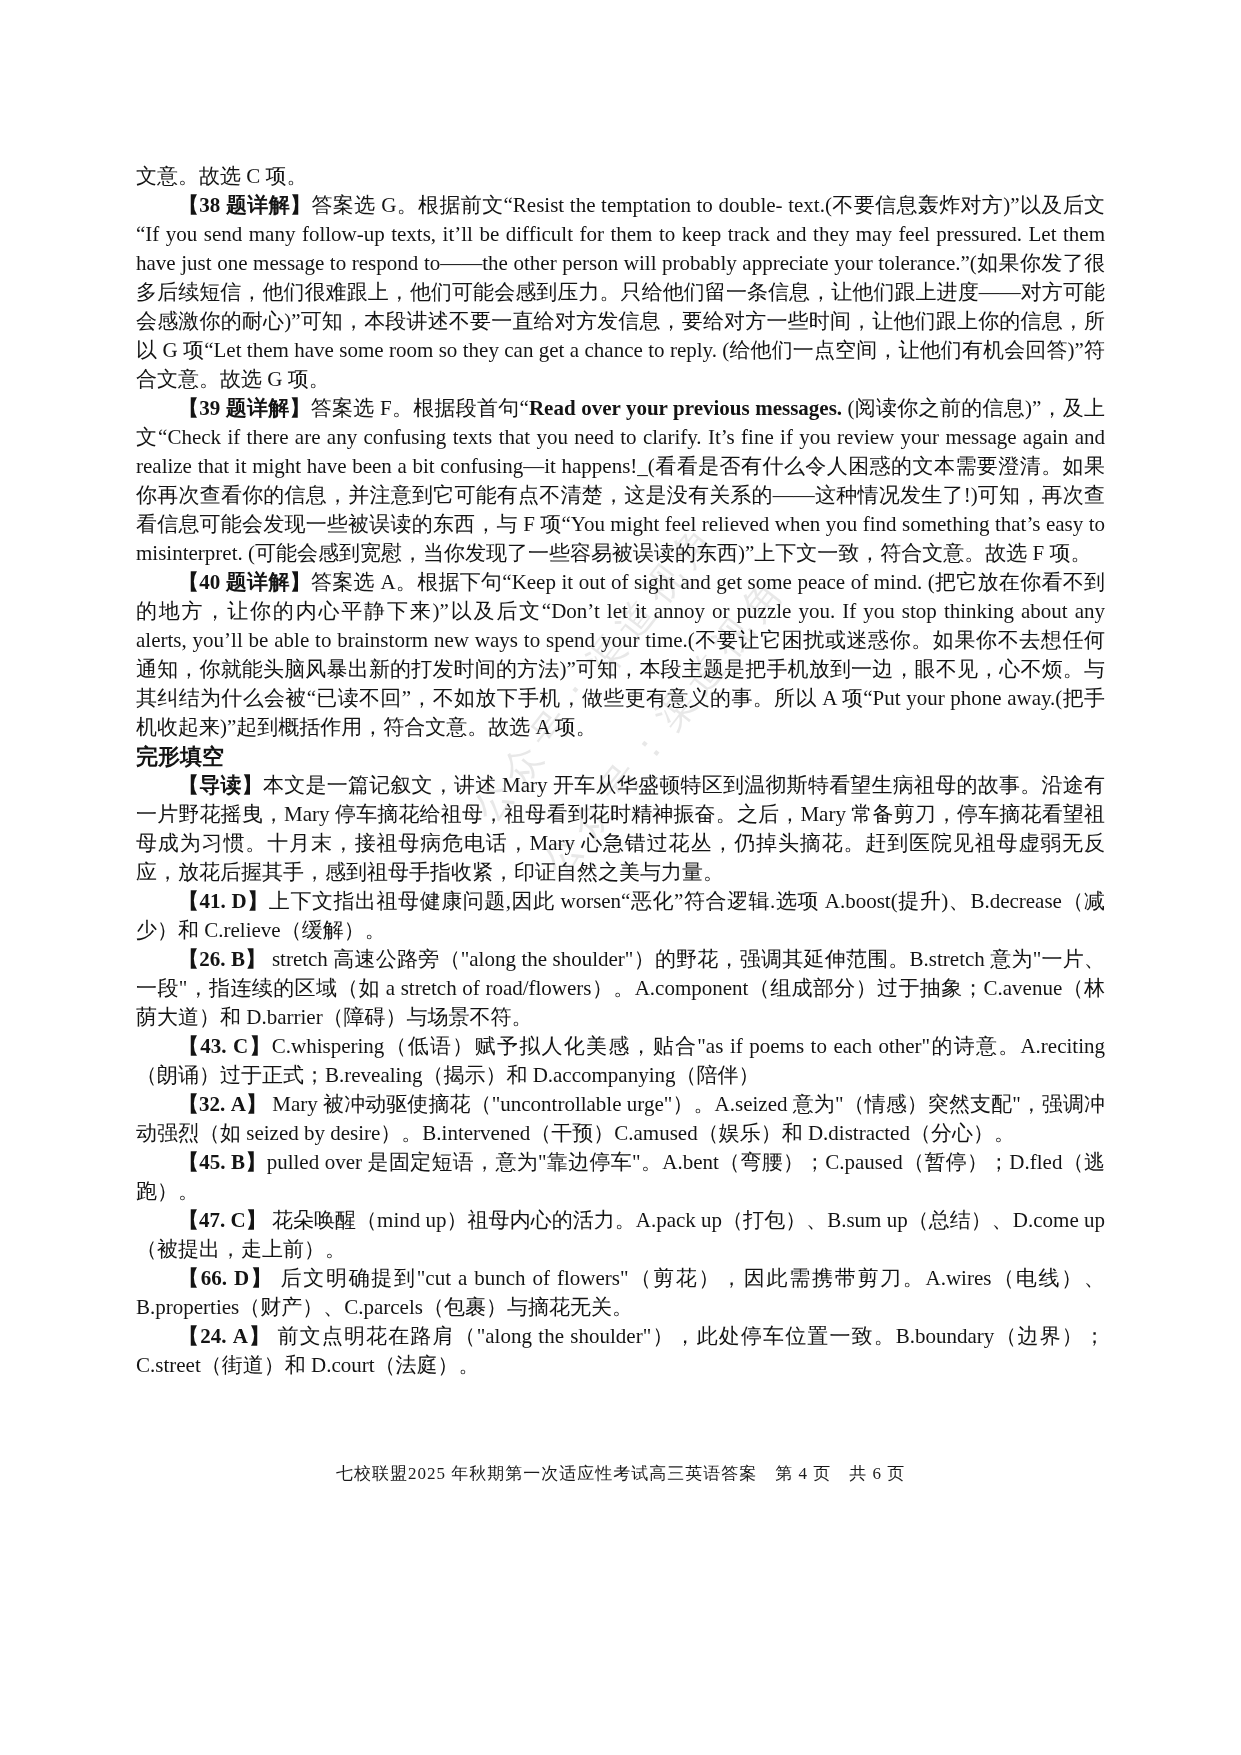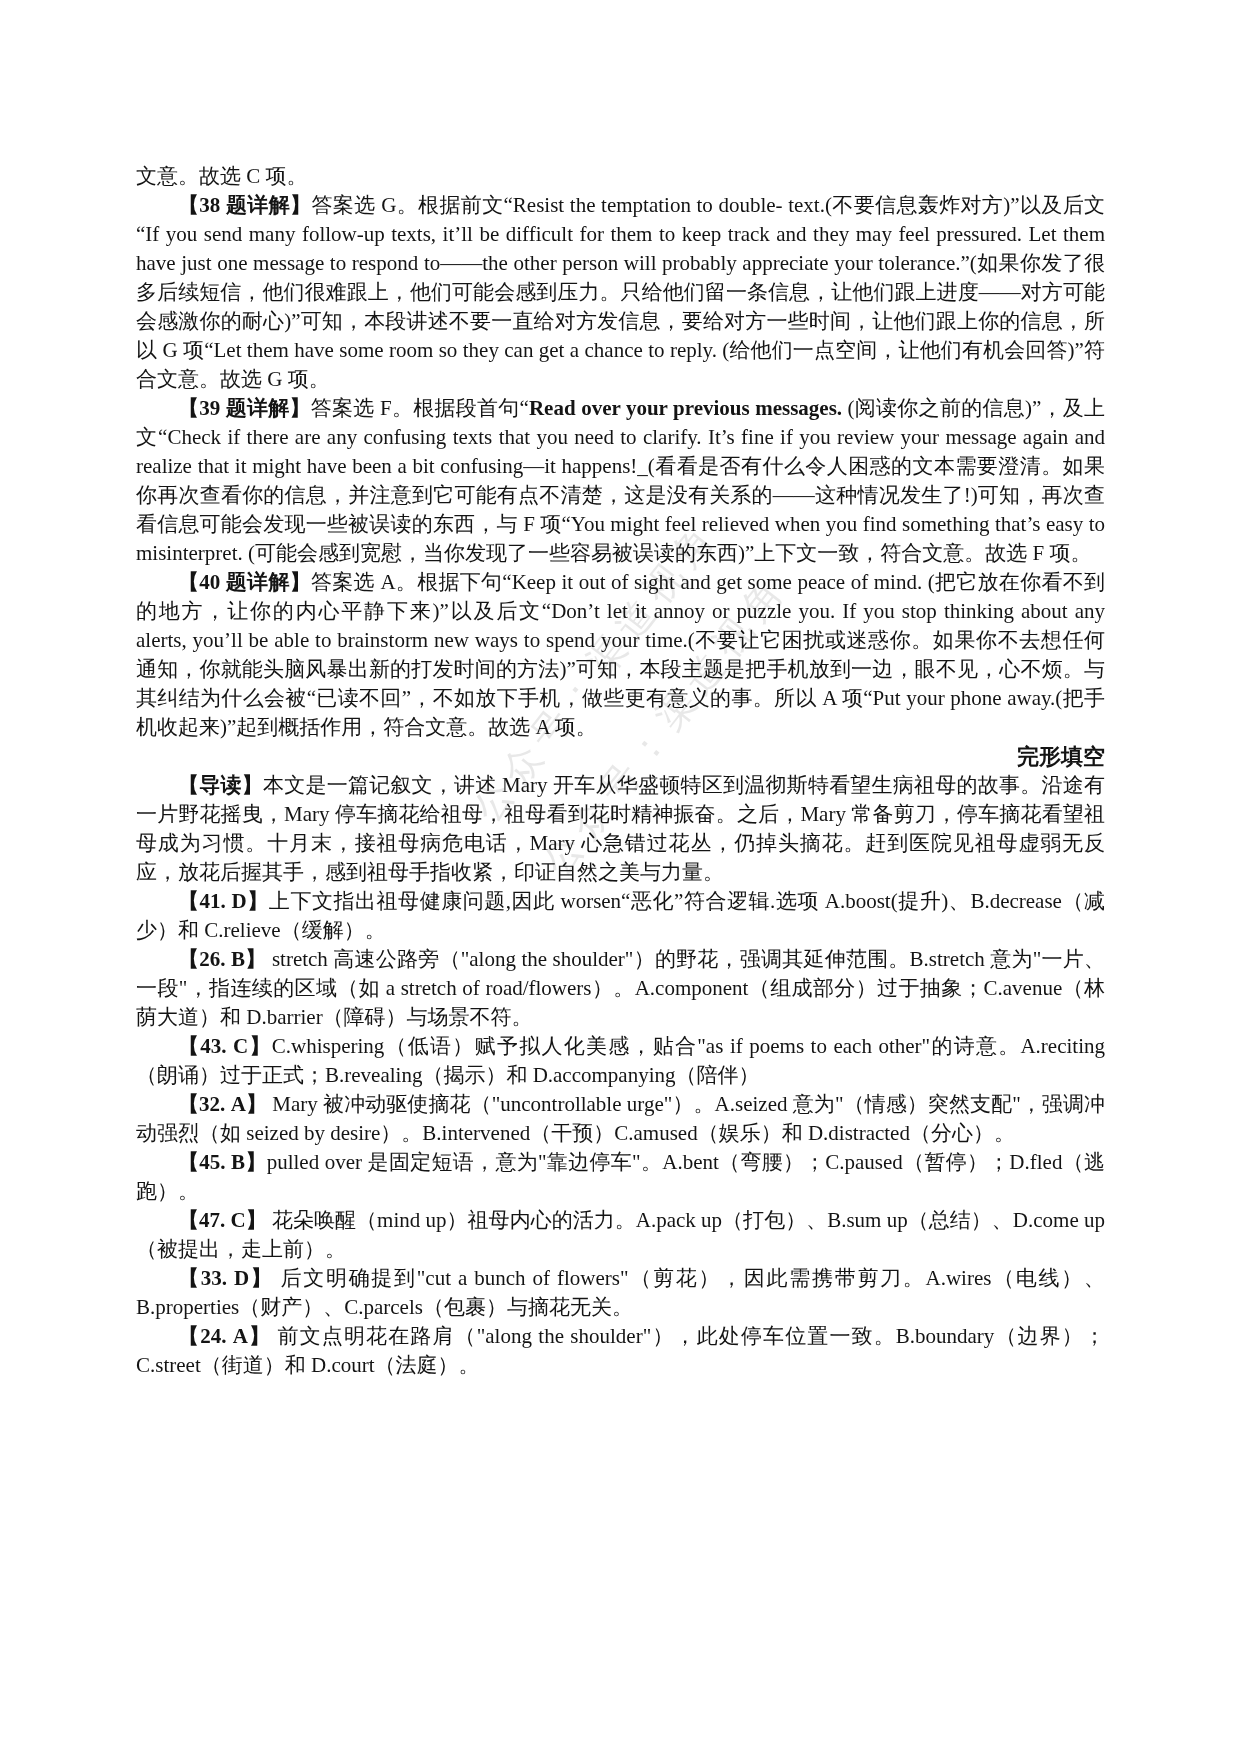--- a/index.html
+++ b/index.html
@@ -22,21 +22,21 @@
     font-size:21px;
     line-height:29px;
     text-align:justify;
     text-justify:inter-word;
     margin-top:48px;
   }
   .para { text-indent:2em; }
   .para.no-indent { text-indent:0; }
   .label { font-weight:bold; }
   .section-heading {
-    text-align:right;
+    text-align:left;
     font-weight:bold;
     font-size:22px;
     line-height:29px;
     text-indent:0;
   }
   .footer {
     position:absolute;
     left:0; right:0;
     top:1462px;
     text-align:center;
@@ -88,20 +88,21 @@
 
     <p class="para"><b class="label">【43. C】</b><span>C.whispering（低语）赋予拟人化美感，贴合"as if poems to each other"的诗意。A.reciting（朗诵）过于正式；B.revealing（揭示）和 D.accompanying（陪伴）</span></p>
 
     <p class="para"><b class="label">【32. A】</b><span> Mary 被冲动驱使摘花（"uncontrollable urge"）。A.seized 意为"（情感）突然支配"，强调冲动强烈（如 seized by desire）。B.intervened（干预）C.amused（娱乐）和 D.distracted（分心）。</span></p>
 
     <p class="para"><b class="label">【45. B】</b><span>pulled over 是固定短语，意为"靠边停车"。A.bent（弯腰）；C.paused（暂停）；D.fled（逃跑）。</span></p>
 
 
     <p class="para"><b class="label">【47. C】</b><span> 花朵唤醒（mind up）祖母内心的活力。A.pack up（打包）、B.sum up（总结）、D.come up（被提出，走上前）。</span></p>
 
-    <p class="para"><b class="label">【33. D】</b><span> 后文明确提到"cut a bunch of flowers"（剪花），因此需携带剪刀。A.wires（电线）、B.properties（财产）、C.parcels（包裹）与摘花无关。</span></p>
+    <p class="para"><b class="label">【66. D】</b><span> 后文明确提到"cut a bunch of flowers"（剪花），因此需携带剪刀。A.wires（电线）、B.properties（财产）、C.parcels（包裹）与摘花无关。</span></p>
 
     <p class="para"><b class="label">【24. A】</b><span> 前文点明花在路肩（"along the shoulder"），此处停车位置一致。B.boundary（边界）；C.street（街道）和 D.court（法庭）。</span></p>
 
   </main>
 
+  <footer class="footer">七校联盟2025 年秋期第一次适应性考试高三英语答案　第 4 页　共 6 页</footer>
 
 </div>
 
 </body></html>

